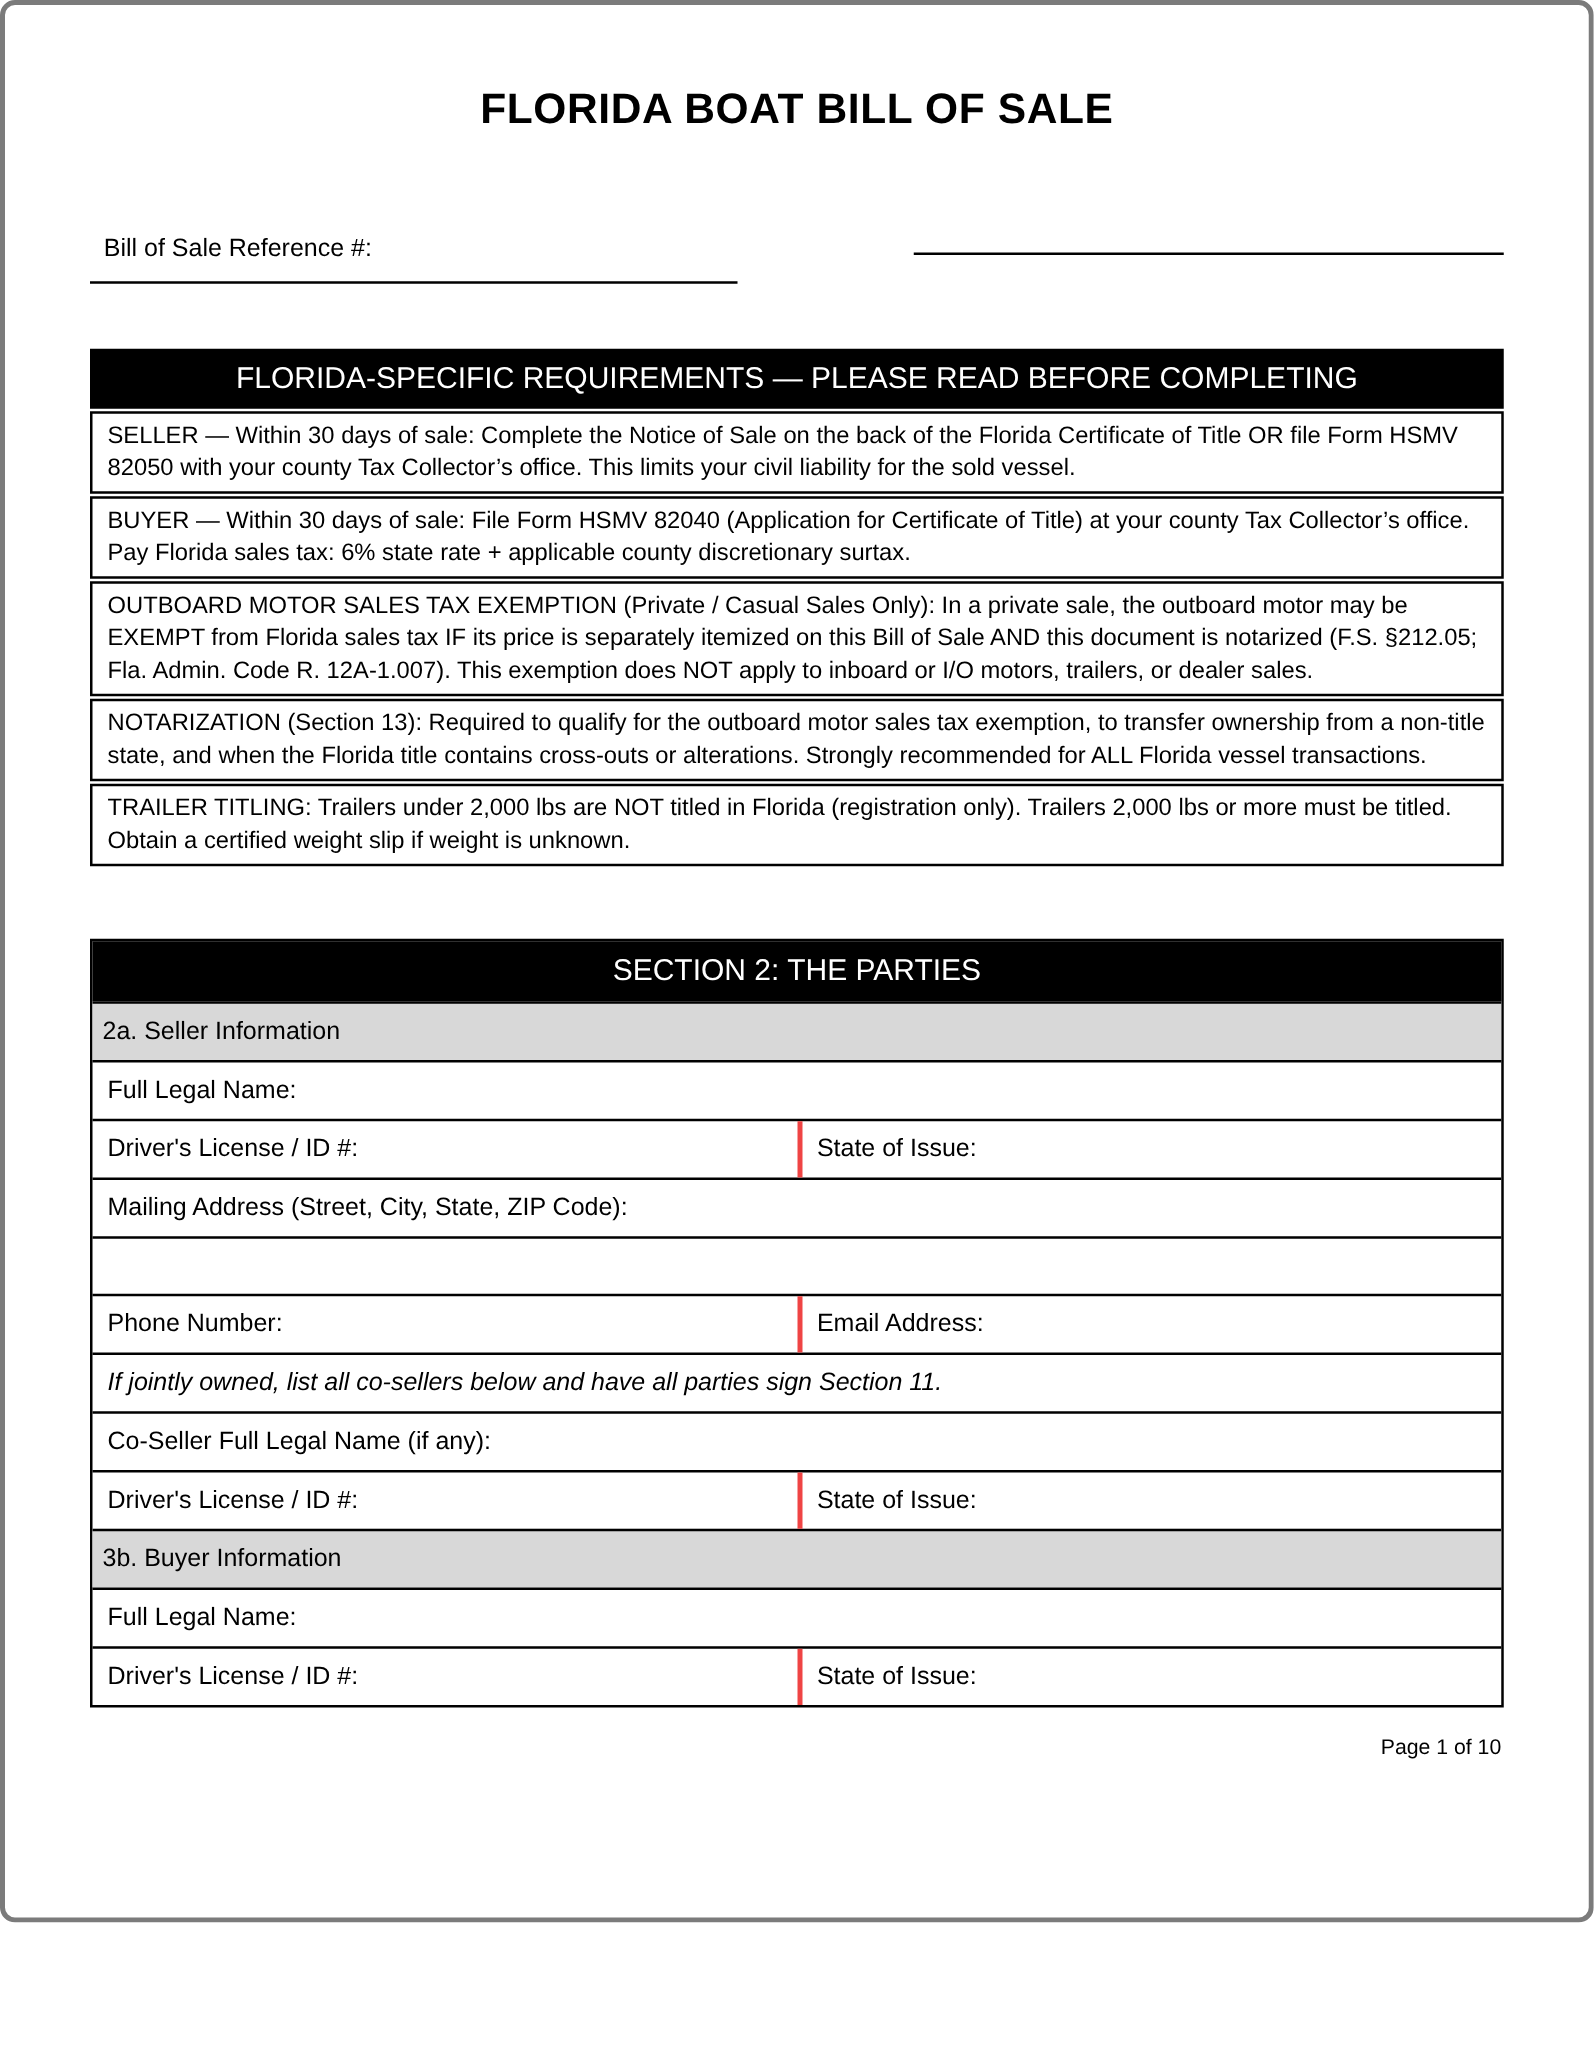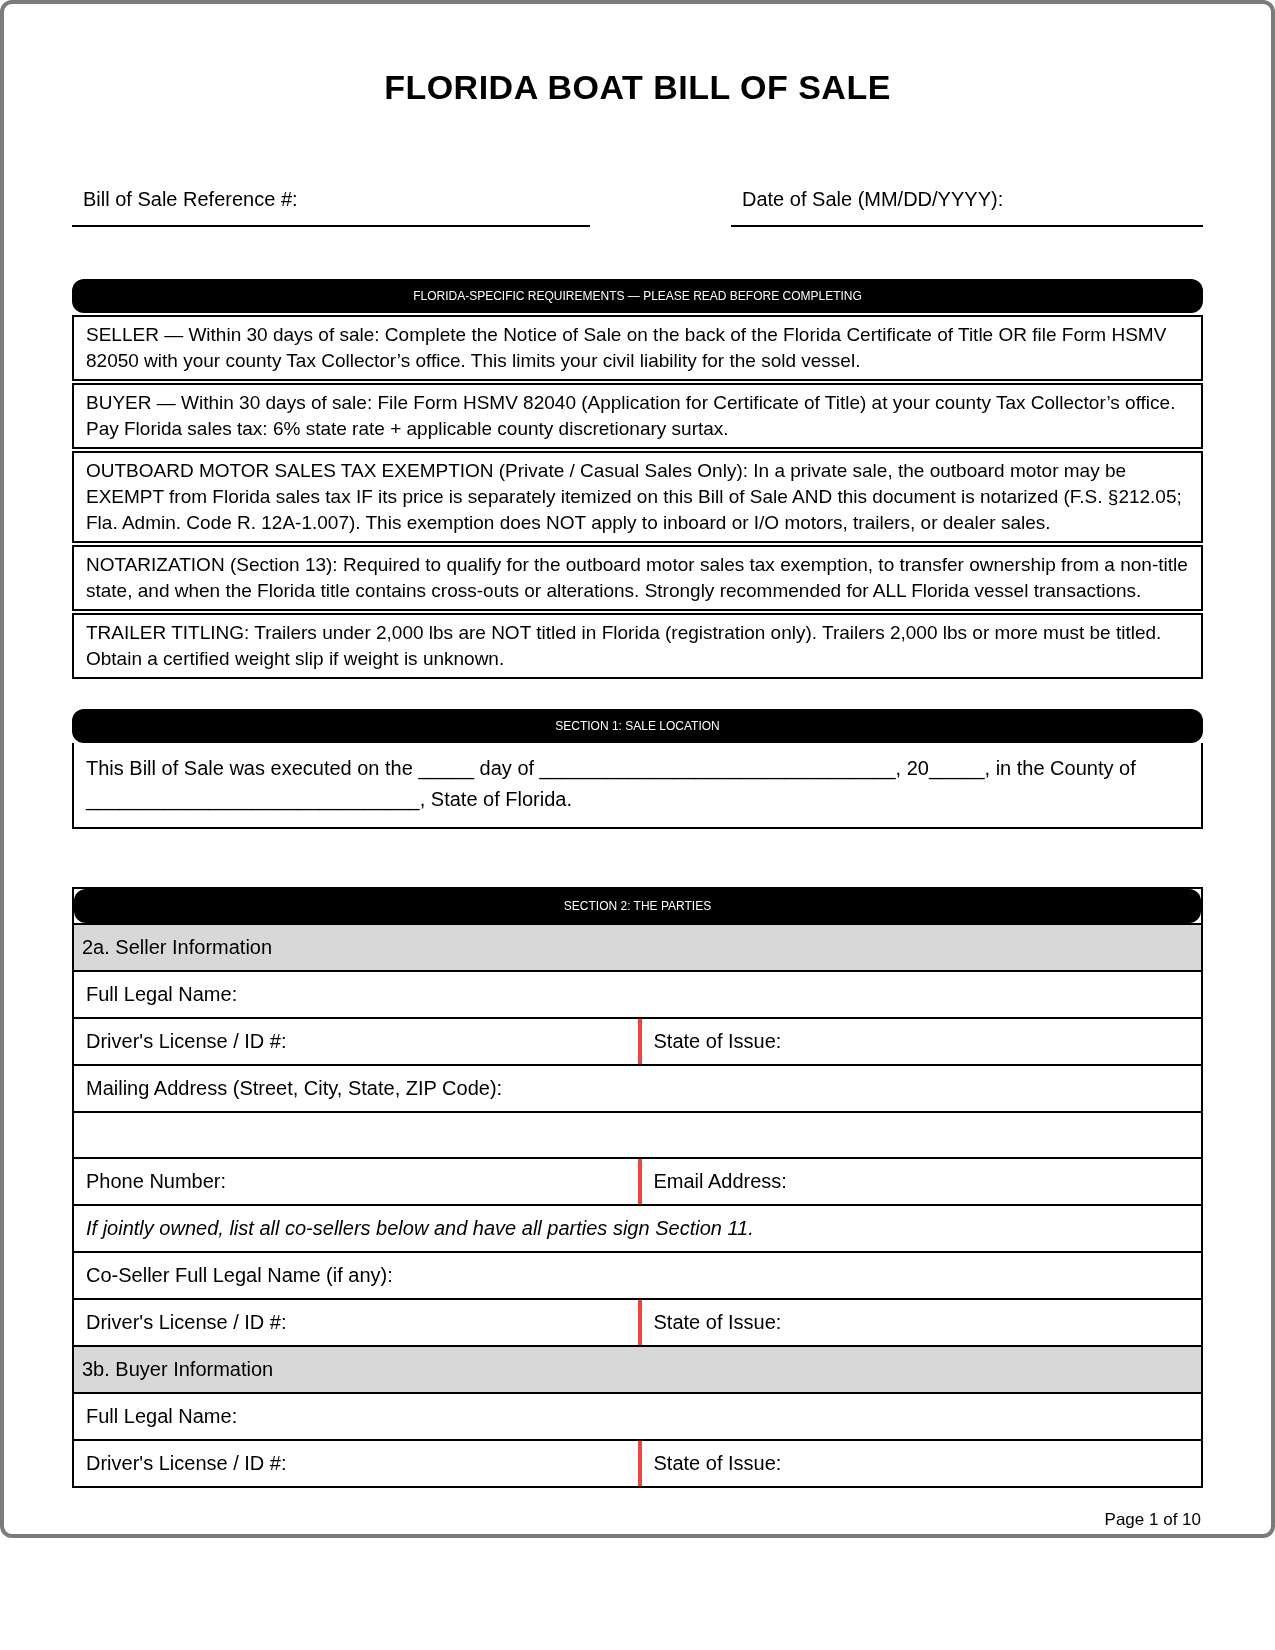--- a/index.html
+++ b/index.html
@@ -29,23 +29,22 @@
   .topfields { display: flex; justify-content: space-between; margin-top: 82px; }
   .tf-left  { width: 518px; }
   .tf-right { width: 472px; }
   .tf-label { font-size: 20px; padding-left: 11px; }
   .tf-line  { height: 16px; border-bottom: 2px solid #000; }
 
   .bar {
     background: #000;
     color: #fff;
     text-align: center;
-    font-size: 12px;
+    font-size: 24px;
     padding: 10px 8px;
-    border-radius: 12px;
   }
 
   .req { margin-top: 52px; }
   .req-item {
     border: 2px solid #000;
     margin-top: 2px;
     padding: 5px 12px;
     font-size: 19px;
     line-height: 26px;
   }
@@ -88,38 +87,33 @@
   <div class="inner">
 
     <h1 class="title">FLORIDA BOAT BILL OF SALE</h1>
 
     <div class="topfields">
       <div class="tf-left">
         <div class="tf-label">Bill of Sale Reference #:</div>
         <div class="tf-line"></div>
       </div>
       <div class="tf-right">
-        <div class="tf-label">Date of Sale (MM/DD/YYYY):</div>
         <div class="tf-line"></div>
       </div>
     </div>
 
     <div class="req">
       <div class="bar">FLORIDA-SPECIFIC REQUIREMENTS — PLEASE READ BEFORE COMPLETING</div>
       <div class="req-item">SELLER — Within 30 days of sale: Complete the Notice of Sale on the back of the Florida Certificate of Title OR file Form HSMV 82050 with your county Tax Collector’s office. This limits your civil liability for the sold vessel.</div>
       <div class="req-item">BUYER — Within 30 days of sale: File Form HSMV 82040 (Application for Certificate of Title) at your county Tax Collector’s office. Pay Florida sales tax: 6% state rate + applicable county discretionary surtax.</div>
       <div class="req-item">OUTBOARD MOTOR SALES TAX EXEMPTION (Private / Casual Sales Only): In a private sale, the outboard motor may be EXEMPT from Florida sales tax IF its price is separately itemized on this Bill of Sale AND this document is notarized (F.S. §212.05; Fla. Admin. Code R. 12A-1.007). This exemption does NOT apply to inboard or I/O motors, trailers, or dealer sales.</div>
       <div class="req-item">NOTARIZATION (Section 13): Required to qualify for the outboard motor sales tax exemption, to transfer ownership from a non-title state, and when the Florida title contains cross-outs or alterations. Strongly recommended for ALL Florida vessel transactions.</div>
       <div class="req-item">TRAILER TITLING: Trailers under 2,000 lbs are NOT titled in Florida (registration only). Trailers 2,000 lbs or more must be titled. Obtain a certified weight slip if weight is unknown.</div>
     </div>
 
-    <div class="section1">
-      <div class="bar">SECTION 1: SALE LOCATION</div>
-      <div class="s1-body">This Bill of Sale was executed on the _____ day of ________________________________, 20_____, in the County of ______________________________, State of Florida.</div>
-    </div>
 
     <div class="tbl">
       <div class="row noline bar">SECTION 2: THE PARTIES</div>
       <div class="row gray-row">2a. Seller Information</div>
 
       <div class="row cell">
         <span>Full Legal Name:</span>
       </div>
 
       <div class="row split">

